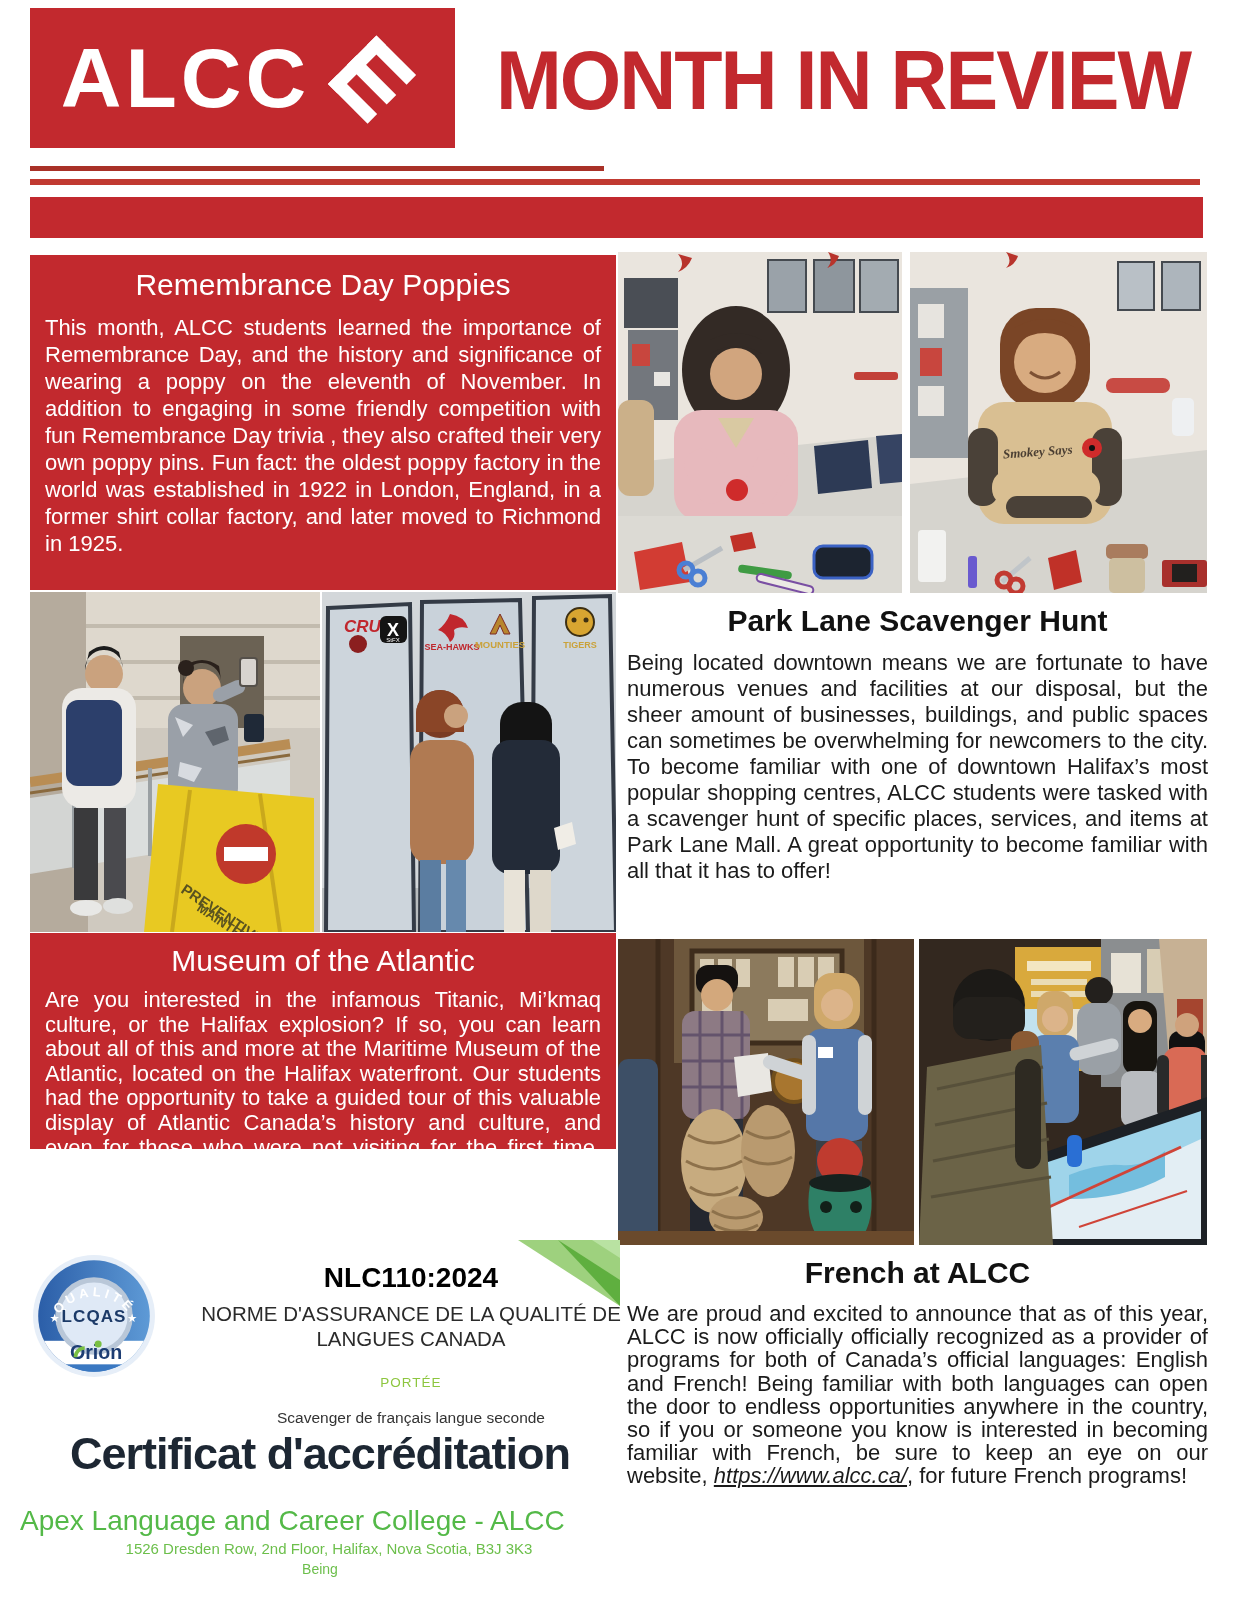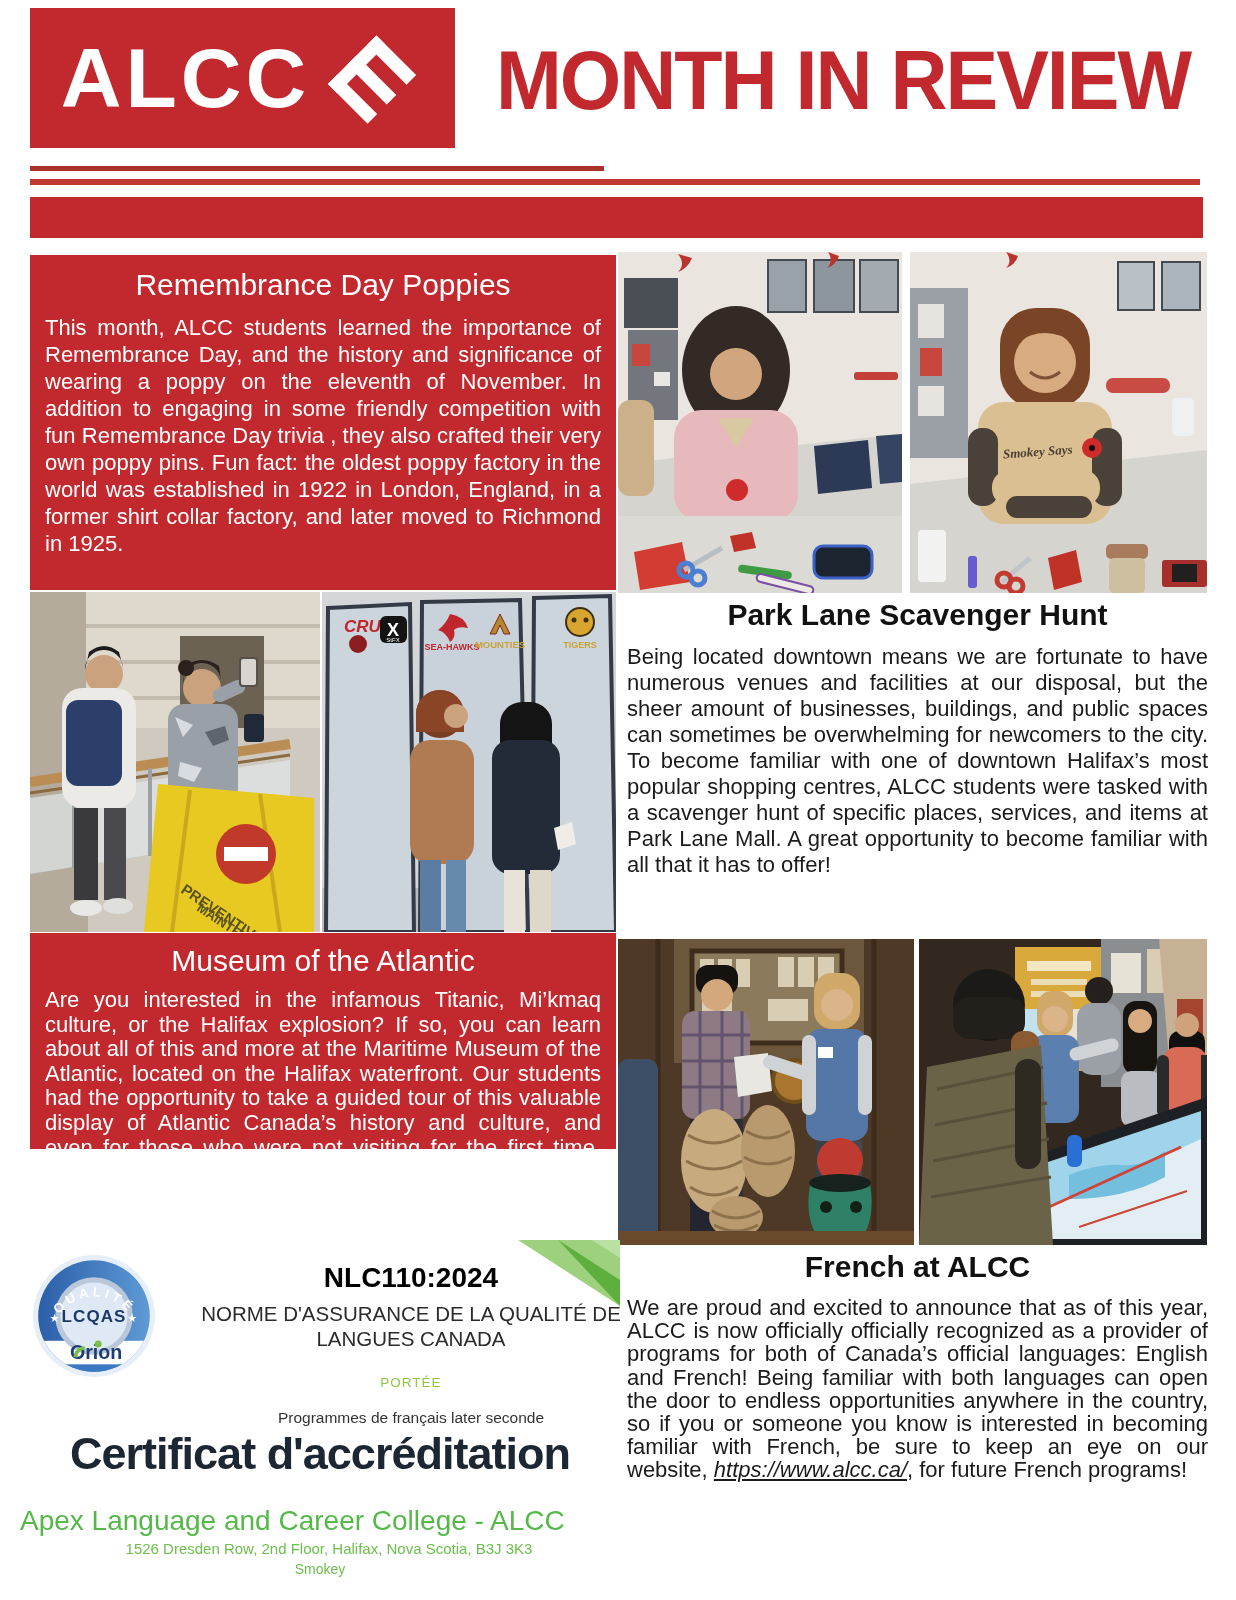--- a/index.html
+++ b/index.html
@@ -24,21 +24,21 @@
   .red-box h2{margin:0;text-align:center;font-size:30px;font-weight:normal;letter-spacing:0;}
   .red-box p{margin:0;text-align:justify;font-size:22px;}
   .box-poppies{left:30px;top:255px;width:586px;height:335px;}
   .box-poppies h2{padding-top:13px;}
   .box-poppies p{margin-top:12px;line-height:27px;}
   .box-museum{left:30px;top:933px;width:586px;height:216px;}
   .box-museum h2{padding-top:11px;}
   .box-museum p{margin-top:10px;line-height:24.6px;}
 
   
-  .col-sec h2{margin:0;text-align:center;color:#111111;font-size:30px;font-weight:bold;}
+  .col-sec h2{margin:6px;text-align:center;color:#111111;font-size:30px;font-weight:bold;}
   .col-sec p{margin:12px 0 0 0;text-align:justify;color:#1b1b1b;font-size:22px;}
   .sec-parklane{left:627px;top:598px;width:581px;}
   .sec-parklane p{line-height:26px;}
   .sec-french{left:627px;top:1250px;width:581px;}
   .sec-french p{line-height:23.2px;}
   .web-link{color:#1b1b1b;font-style:italic;text-decoration:underline;}
 
   
   .photo{display:block;}
 
@@ -423,26 +423,26 @@
       <path d="M42,100 a9,9 0 0 1 9,-9" stroke="#79bf43" stroke-width="3.5" fill="none"></path>
     </svg>
 
     <div class="cert-head">
       <div class="cert-code">NLC110:2024</div>
       <div class="cert-norm">
         <span>NORME D'ASSURANCE DE LA QUALITÉ DE</span><br>
         <span>LANGUES CANADA</span>
       </div>
       <div class="cert-portee">PORTÉE</div>
-      <div class="cert-scope">Programmes de français later seconde</div>
+      <div class="cert-scope">Scavenger de français langue seconde</div>
     </div>
     <div class="cert-title">Certificat d'accréditation</div>
     <div class="cert-school">Apex Language and Career College - ALCC</div>
     <div class="cert-address">1526 Dresden Row, 2nd Floor, Halifax, Nova Scotia, B3J 3K3</div>
-    <div class="cert-country">Smokey</div>
+    <div class="cert-country">Being</div>
   </div>
 
   <section class="abs col-sec sec-french">
     <h2>French at ALCC</h2>
     <p><span>We are proud and excited to announce that as of this year, ALCC is now officially officially recognized as a provider of programs for both of Canada’s official languages: English and French! Being familiar with both languages can open the door to endless opportunities anywhere in the country, so if you or someone you know is interested in becoming familiar with French, be sure to keep an eye on our website, </span><a href="#" class="web-link">https://www.alcc.ca/</a><span>, for future French programs!</span></p>
   </section>
 
 </div>
 
 </body></html>

